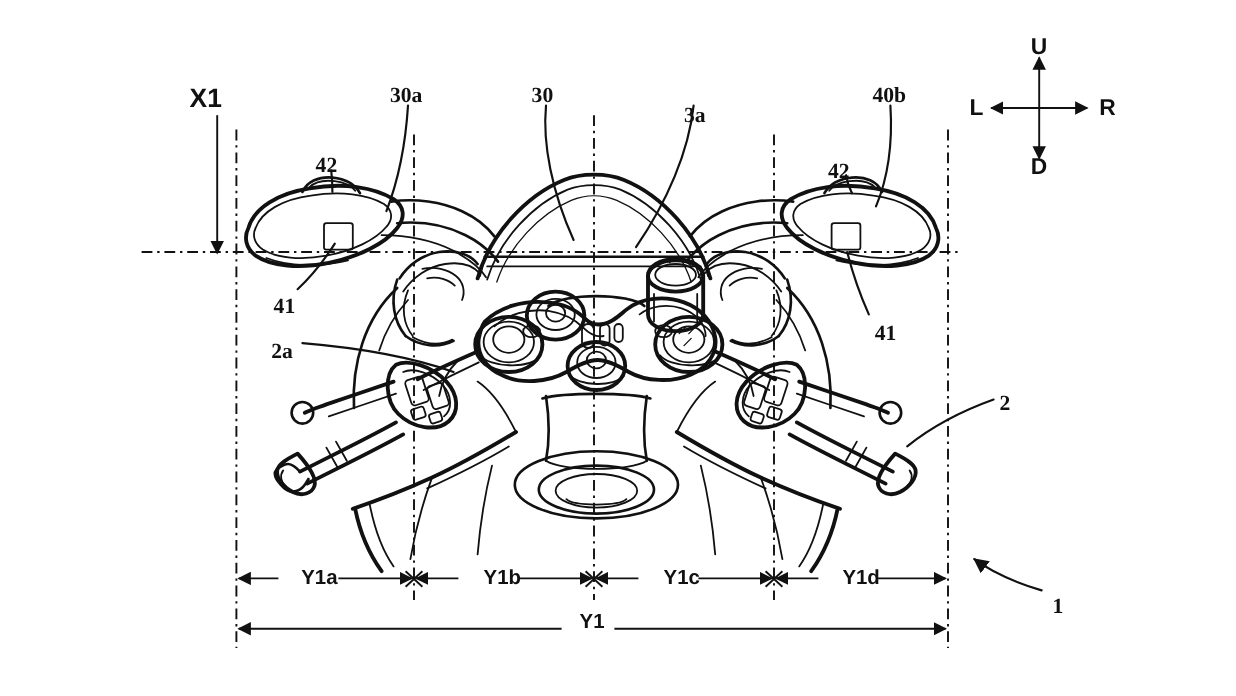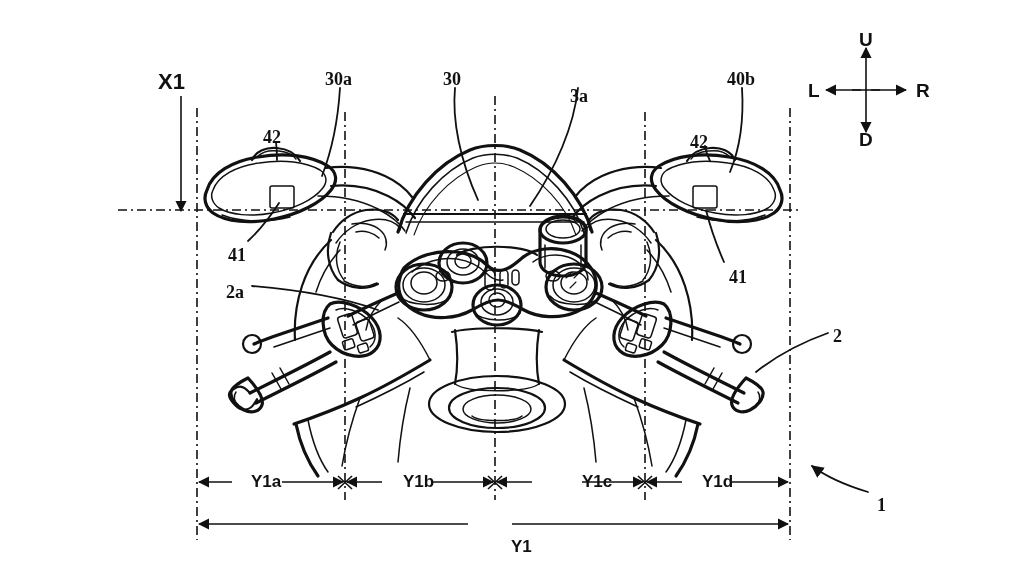--- a/index.html
+++ b/index.html
@@ -374,17 +374,17 @@
   <div class="label label-ref" style="left:833px; top:327px;">2</div>
   <div class="label label-ref" style="left:877px; top:496px;">1</div>
 
   <div class="label label-compass" style="left:859px; top:30px;">U</div>
   <div class="label label-compass" style="left:859px; top:130px;">D</div>
   <div class="label label-compass" style="left:808px; top:81px;">L</div>
   <div class="label label-compass" style="left:916px; top:81px;">R</div>
 
   <div class="label label-dim" style="left:251px; top:473px;text-align:center;">Y1a</div>
   <div class="label label-dim" style="left:403px; top:473px;">Y1b</div>
-  <div class="label label-dim" style="left:582px; top:473px;">Y1c</div>
+  <div class="label label-dim" style="left:553px; top:473px;">Y1c</div>
   <div class="label label-dim" style="left:702px; top:473px;">Y1d</div>
-  <div class="label label-dim" style="left:483px; top:538px;margin-left:28px;">Y1</div>
+  <div class="label label-dim" style="left:483px; top:509px;">Y1</div>
 
 </div>
 
 </body></html>

